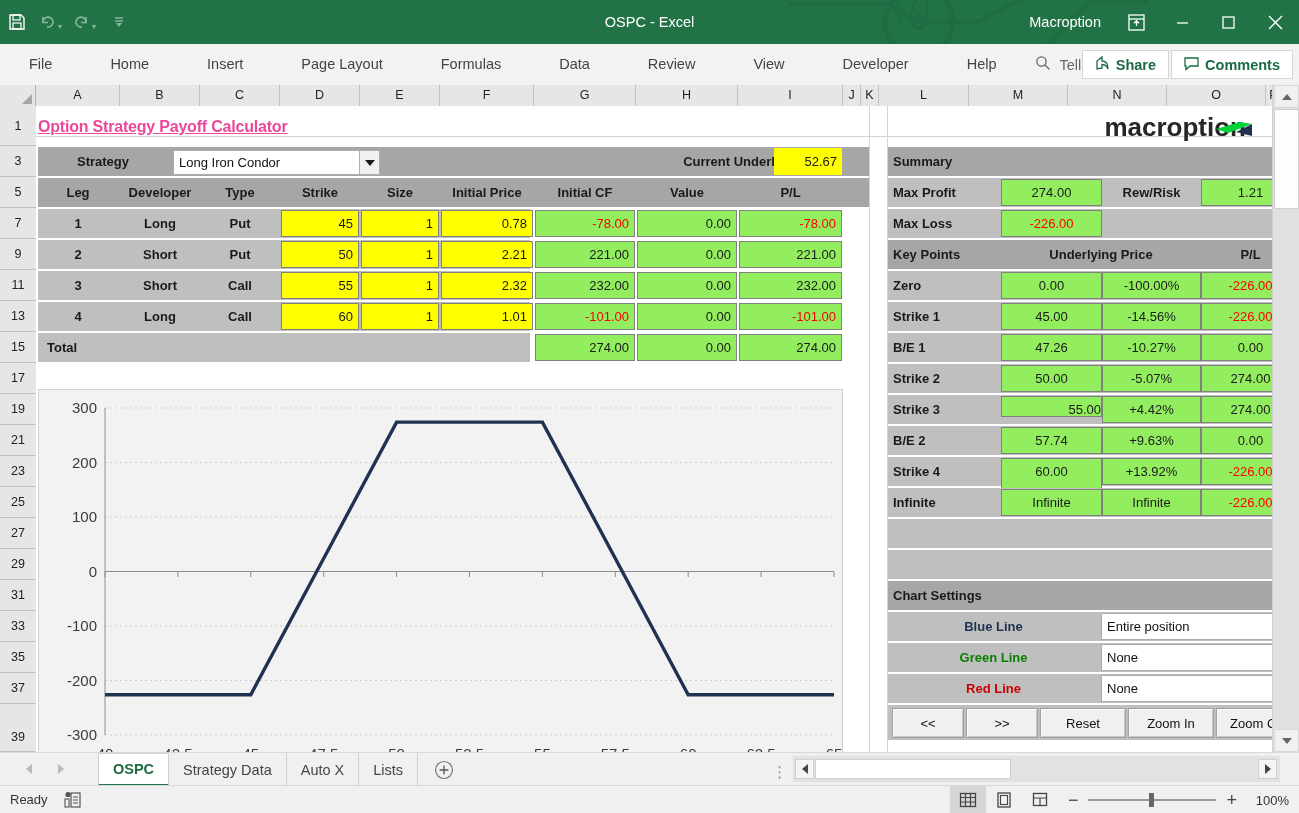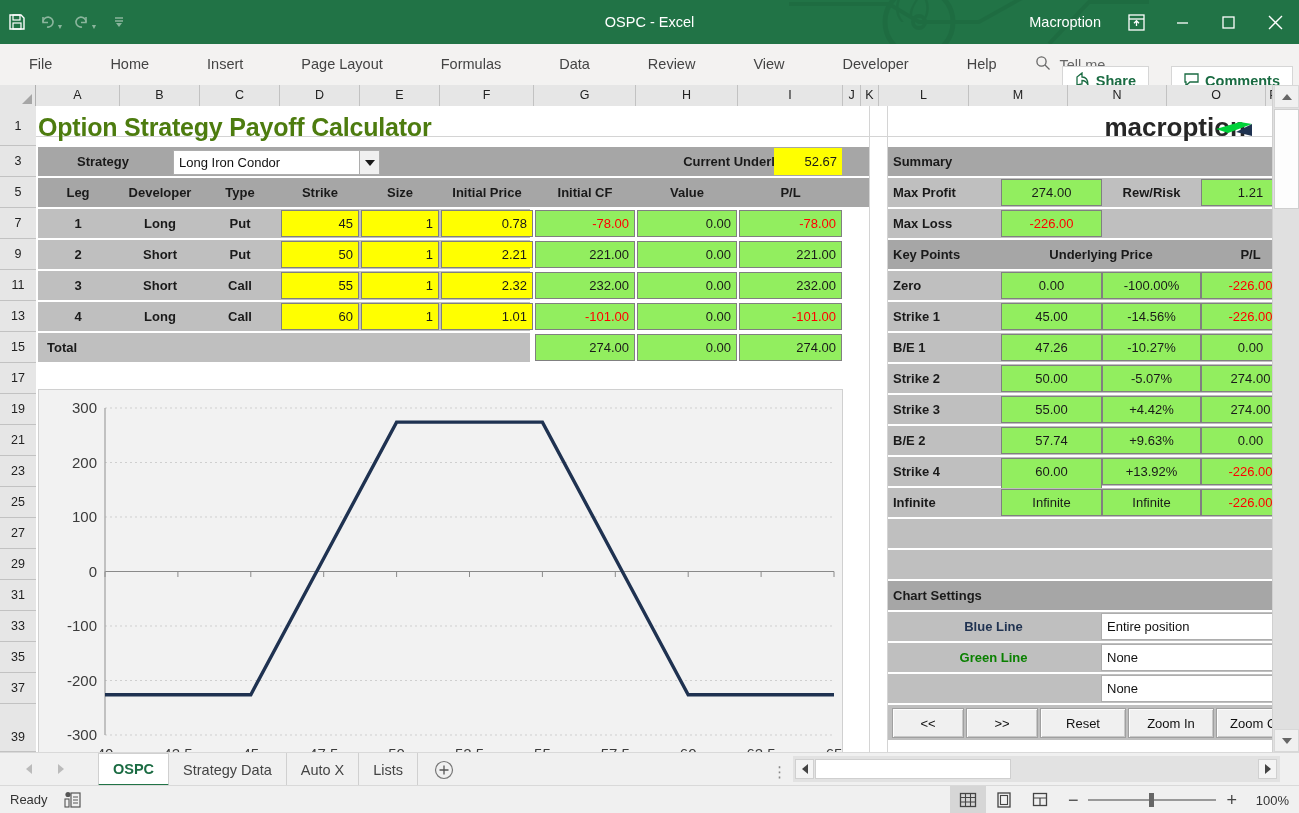--- a/index.html
+++ b/index.html
@@ -35,21 +35,21 @@
   .tb-icon.close { width: 48px; font-size: 19px; font-weight: 300; }
   .tb-icon svg { display:block; }
 
   
   .ribbon {
     position: absolute; left: 0; top: 44px; width: 1299px; height: 41px;
     background: #f3f2f1; display: flex; align-items: center;
   }
   .rb-tab { font-size: 14.5px; color: #444; padding: 0 29px; line-height: 41px; height: 41px; white-space: nowrap; }
   .rb-tellme { display: flex; align-items: center; gap: 8px; margin-left: 10px; color: #666; font-size: 14.5px; }
-  .rb-right { position: absolute; right: 6px; top: 10px; height: 41px; display: flex; align-items: flex-end; gap: 22px; }
+  .rb-right { position: absolute; right: 6px; top: 0; height: 41px; display: flex; align-items: center; gap: 2px; }
   .rb-btn {
     border: 1px solid #d6d6d6; background: #fff; height: 29px;
     display: flex; align-items: center; gap: 6px; padding: 0 12px;
     font-size: 14.5px; font-weight: bold; color: #1a6b42;
   }
 
   
   .grid-wrap {
     position: absolute; left: 0; top: 85px; width: 1299px; height: 667px;
     background: #fff;
@@ -76,21 +76,21 @@
   }
 
   
   .sheet { position: absolute; left: 36px; top: 21px; width: 1236px; height: 646px;
     overflow: hidden; background: #fff; }
   .c { position: absolute; font-size: 13px; color: #1a1a1a; }
   .gridline-v { position: absolute; width: 1px; background: #d4d4d4; }
   .gridline-h { position: absolute; height: 1px; background: #d4d4d4; }
 
   
-  .title-cell { font-size: 25px; font-weight: bold; color: #4d7c0f; letter-spacing: -.2px; }
+  .title-cell { font-size: 16px; font-weight: bold; color: #ec4899; letter-spacing: -.2px; text-decoration: underline; }
   .logo-cell { font-size: 26px; font-weight: bold; color: #262626; text-align: right; }
   .gray { background: #a6a6a6; }
   .gray-lt { background: #bfbfbf; }
   .yellow { background: #ffff00; }
   .green { background: #92ee5f; }
   .bold { font-weight: bold; }
   .ctr { text-align: center; }
   .rgt { text-align: right; }
   .neg { color: #ff0000; }
   .bx { border: 1px solid #808080; }
@@ -453,21 +453,21 @@
     <div class="c green bx ctr" style="left:1165px;top:228px;width:99px;height:27px;line-height:25px;">0.00</div>
 
     <div class="c gray-lt" style="left:852px;top:258px;width:384px;height:29px;"></div>
     <div class="c bold pad" style="left:852px;top:258px;width:113px;height:29px;line-height:29px;">Strike 2</div>
     <div class="c green bx ctr" style="left:965px;top:259px;width:101px;height:27px;line-height:25px;">50.00</div>
     <div class="c green bx ctr" style="left:1066px;top:259px;width:99px;height:27px;line-height:25px;">-5.07%</div>
     <div class="c green bx ctr" style="left:1165px;top:259px;width:99px;height:27px;line-height:25px;">274.00</div>
 
     <div class="c gray-lt" style="left:852px;top:289px;width:384px;height:29px;"></div>
     <div class="c bold pad" style="left:852px;top:289px;width:113px;height:29px;line-height:29px;">Strike 3</div>
-    <div class="c green bx ctr" style="left:965px;top:290px;width:101px;height:27px;line-height:25px;">55.00</div>
+    <div class="c green bx ctr" style="left:965px;top:290px;width:101px;height:21px;line-height:25px;text-align:right;">55.00</div>
     <div class="c green bx ctr" style="left:1066px;top:290px;width:99px;height:27px;line-height:25px;">+4.42%</div>
     <div class="c green bx ctr" style="left:1165px;top:290px;width:99px;height:27px;line-height:25px;">274.00</div>
 
     <div class="c gray-lt" style="left:852px;top:320px;width:384px;height:29px;"></div>
     <div class="c bold pad" style="left:852px;top:320px;width:113px;height:29px;line-height:29px;">B/E 2</div>
     <div class="c green bx ctr" style="left:965px;top:321px;width:101px;height:27px;line-height:25px;">57.74</div>
     <div class="c green bx ctr" style="left:1066px;top:321px;width:99px;height:27px;line-height:25px;">+9.63%</div>
     <div class="c green bx ctr" style="left:1165px;top:321px;width:99px;height:27px;line-height:25px;">0.00</div>
 
     <div class="c gray-lt" style="left:852px;top:351px;width:384px;height:29px;"></div>
@@ -496,20 +496,21 @@
     </div>
 
     <div class="c gray-lt" style="left:852px;top:537px;width:384px;height:29px;"></div>
     <div class="c bold ctr" style="left:852px;top:537px;width:211px;height:29px;line-height:29px;color:#0a8000;">Green Line</div>
     <div class="ddl" style="left:1065px;top:538px;width:200px;height:27px;">
       <div class="txt">None</div>
 
     </div>
 
     <div class="c gray-lt" style="left:852px;top:568px;width:384px;height:29px;"></div>
+    <div class="c bold ctr" style="left:852px;top:568px;width:211px;height:29px;line-height:29px;color:#cc0000;">Red Line</div>
     <div class="ddl" style="left:1065px;top:569px;width:200px;height:27px;">
       <div class="txt">None</div>
 
     </div>
 
     <div class="c gray-lt" style="left:852px;top:599px;width:384px;height:35px;"></div>
     <div class="xbtn" style="left:856px;top:602px;width:72px;height:30px;">&lt;&lt;</div>
     <div class="xbtn" style="left:930px;top:602px;width:72px;height:30px;">&gt;&gt;</div>
     <div class="xbtn" style="left:1004px;top:602px;width:86px;height:30px;">Reset</div>
     <div class="xbtn" style="left:1092px;top:602px;width:86px;height:30px;">Zoom In</div>

